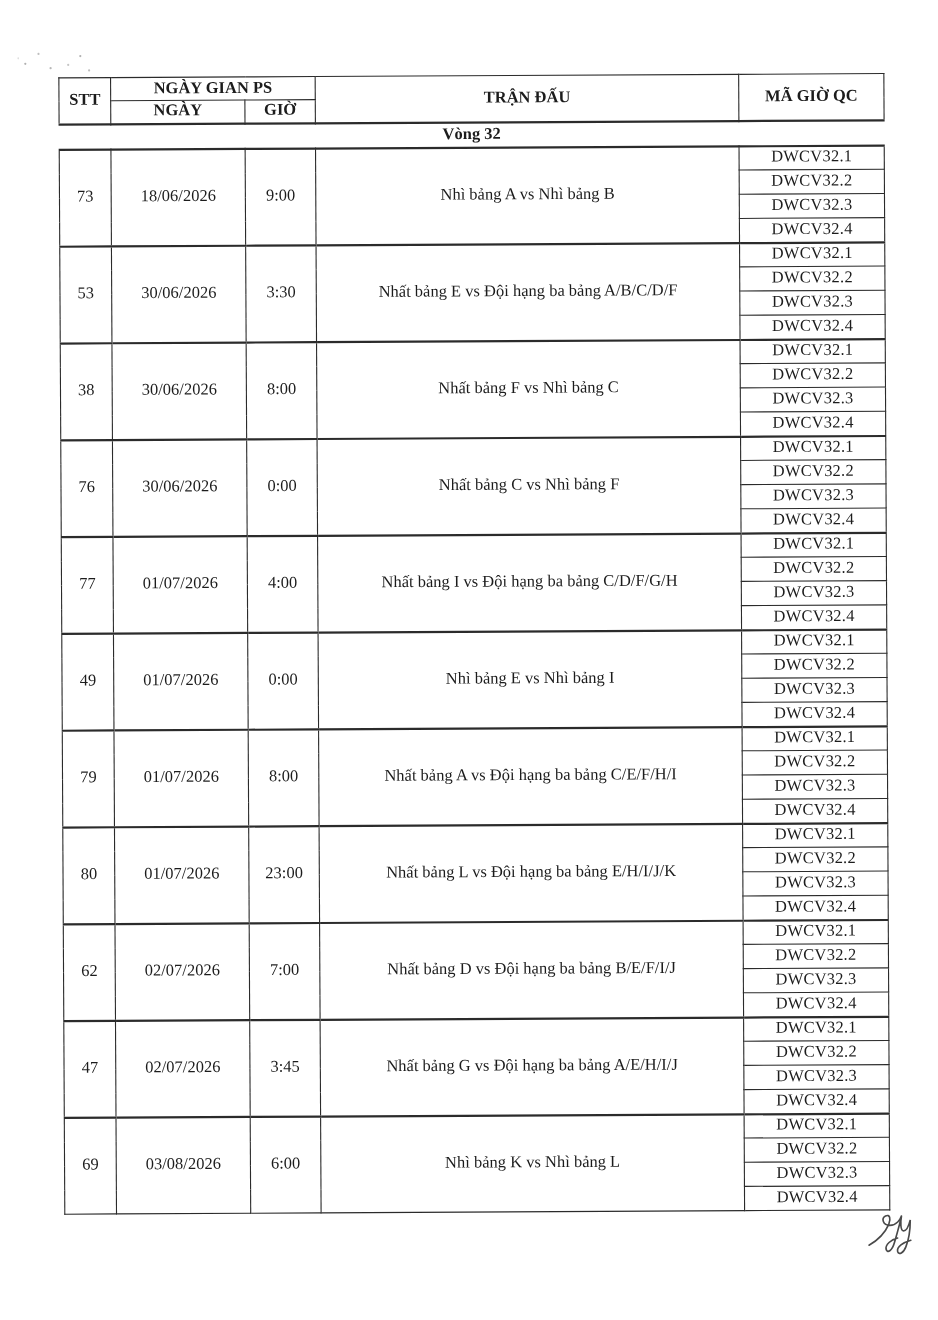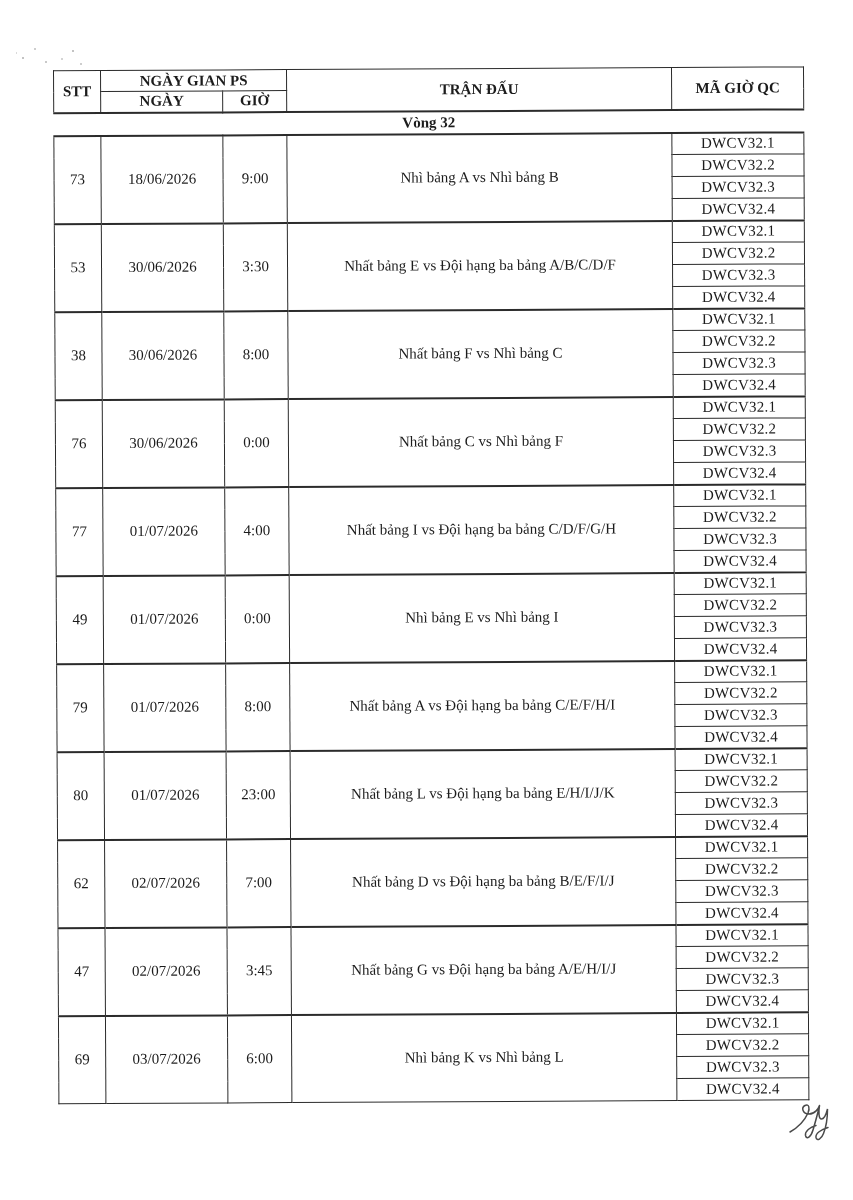--- a/index.html
+++ b/index.html
@@ -273,21 +273,21 @@
   </tr>
   <tr class="body-row">
     <td class="c-code">DWCV32.3</td>
   </tr>
   <tr class="body-row">
     <td class="c-code">DWCV32.4</td>
   </tr>
 
   <tr class="body-row match-start">
     <td class="c-stt" rowspan="4">69</td>
-    <td class="c-date" rowspan="4">03/07/2026</td>
+    <td class="c-date" rowspan="4">03/08/2026</td>
     <td class="c-time" rowspan="4">6:00</td>
     <td class="c-match" rowspan="4">Nhì bảng K vs Nhì bảng L</td>
     <td class="c-code">DWCV32.1</td>
   </tr>
   <tr class="body-row">
     <td class="c-code">DWCV32.2</td>
   </tr>
   <tr class="body-row">
     <td class="c-code">DWCV32.3</td>
   </tr>

